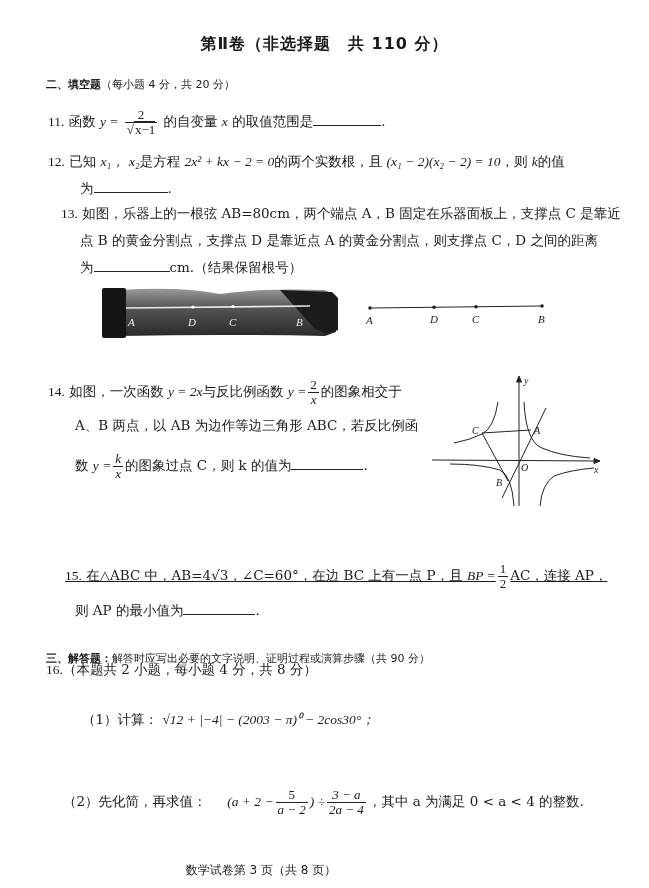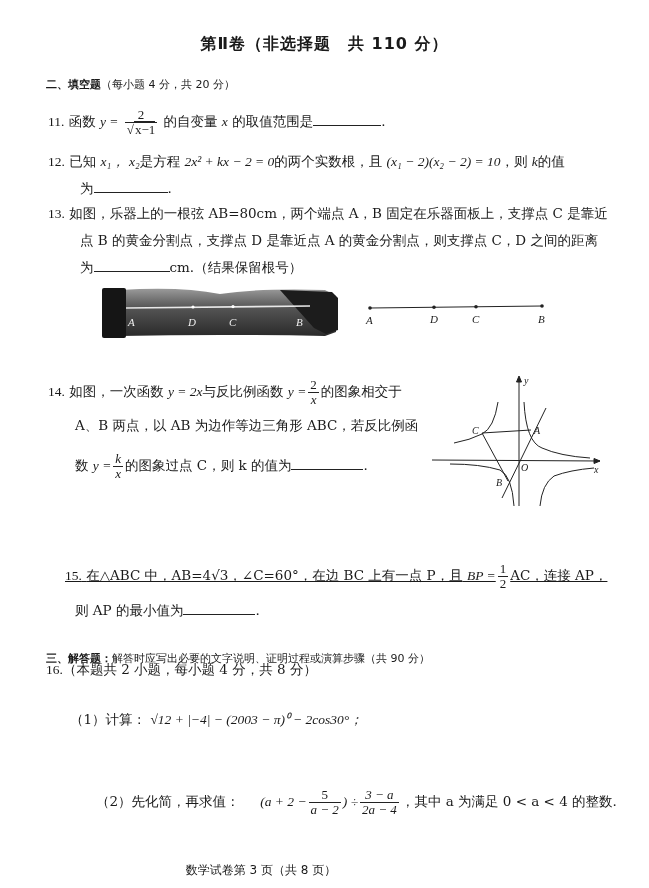--- a/index.html
+++ b/index.html
@@ -51,21 +51,21 @@
   <i class="m">x₁，</i>
   <i class="m">x₂</i><span>是方程</span>
   <i class="m">2x² + kx − 2 = 0</i><span>的两个实数根，且</span>
   <i class="m">(x₁ − 2)(x₂ − 2) = 10</i><span>，则</span>
   <i class="m">k</i><span>的值</span>
 </div>
 <div class="abs line" style="left:80px; top:178px;">
   <span>为</span><span class="blank" style="width:74px;"></span><span>.</span>
 </div>
 
-<div class="abs line" style="left:48px; top:204px;">
+<div class="abs line" style="left:61px; top:204px;">
   <span class="n">13.</span>
   <span>如图，乐器上的一根弦 AB=80cm，两个端点 A，B 固定在乐器面板上，支撑点 C 是靠近</span>
 </div>
 <div class="abs line" style="left:80px; top:231px;">点 B 的黄金分割点，支撑点 D 是靠近点 A 的黄金分割点，则支撑点 C，D 之间的距离</div>
 <div class="abs line" style="left:80px; top:257px;">
   <span>为</span><span class="blank" style="width:76px;"></span><span>cm.（结果保留根号）</span>
 </div>
 
 <div class="abs" style="left:100px; top:284px; width:244px; height:56px;">
   <svg width="244" height="56" viewBox="0 0 244 56">
@@ -153,23 +153,23 @@
   <span>则 AP 的最小值为</span><span class="blank" style="width:72px;"></span><span>.</span>
 </div>
 
 <div class="abs line sec" style="left:46px; top:650px;">
   <b>三、解答题：</b><span>解答时应写出必要的文字说明、证明过程或演算步骤（共 90 分）</span>
 </div>
 
 <div class="abs line" style="left:46px; top:660px;">
   <span class="n">16.</span><span>（本题共 2 小题，每小题 4 分，共 8 分）</span>
 </div>
-<div class="abs line" style="left:70px; top:710px;">
+<div class="abs line" style="left:82px; top:710px;">
   <span>（1）计算：</span>
   <i class="m">√12 + |−4| − (2003 − π)⁰ − 2cos30°；</i>
 </div>
-<div class="abs line" style="left:96px; top:788px;">
+<div class="abs line" style="left:63px; top:788px;">
   <span>（2）先化简，再求值：</span>
   <span style="display:inline-block; width:12px;"></span>
   <i class="m">(a + 2 −</i><span class="frac"><span class="num">5</span><i class="den m">a − 2</i></span><i class="m">) ÷</i><span class="frac"><i class="num m">3 − a</i><i class="den m">2a − 4</i></span><span>，其中 a 为满足 0 &lt; a &lt; 4 的整数.</span>
 </div>
 
 <div class="abs footer">数学试卷第 3 页（共 8 页）</div>
 
 </body></html>

